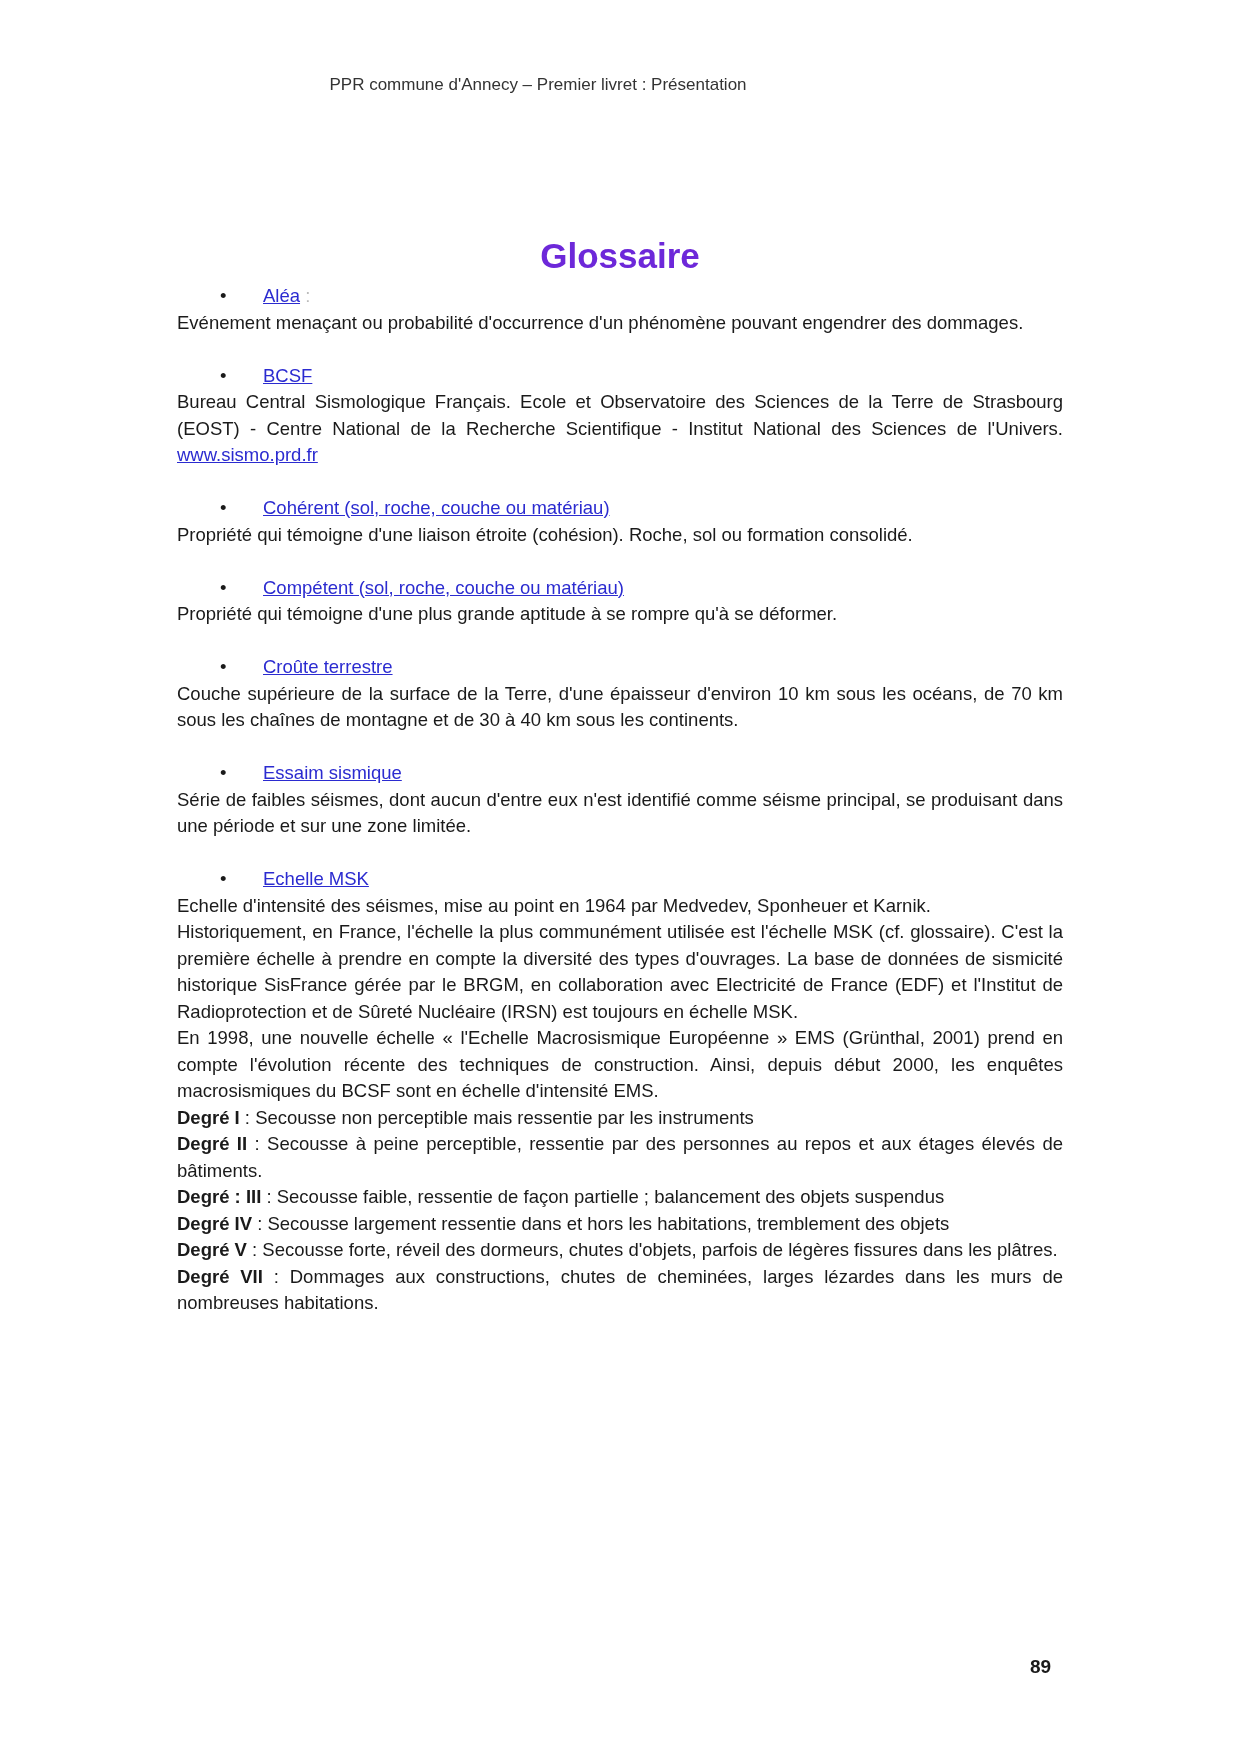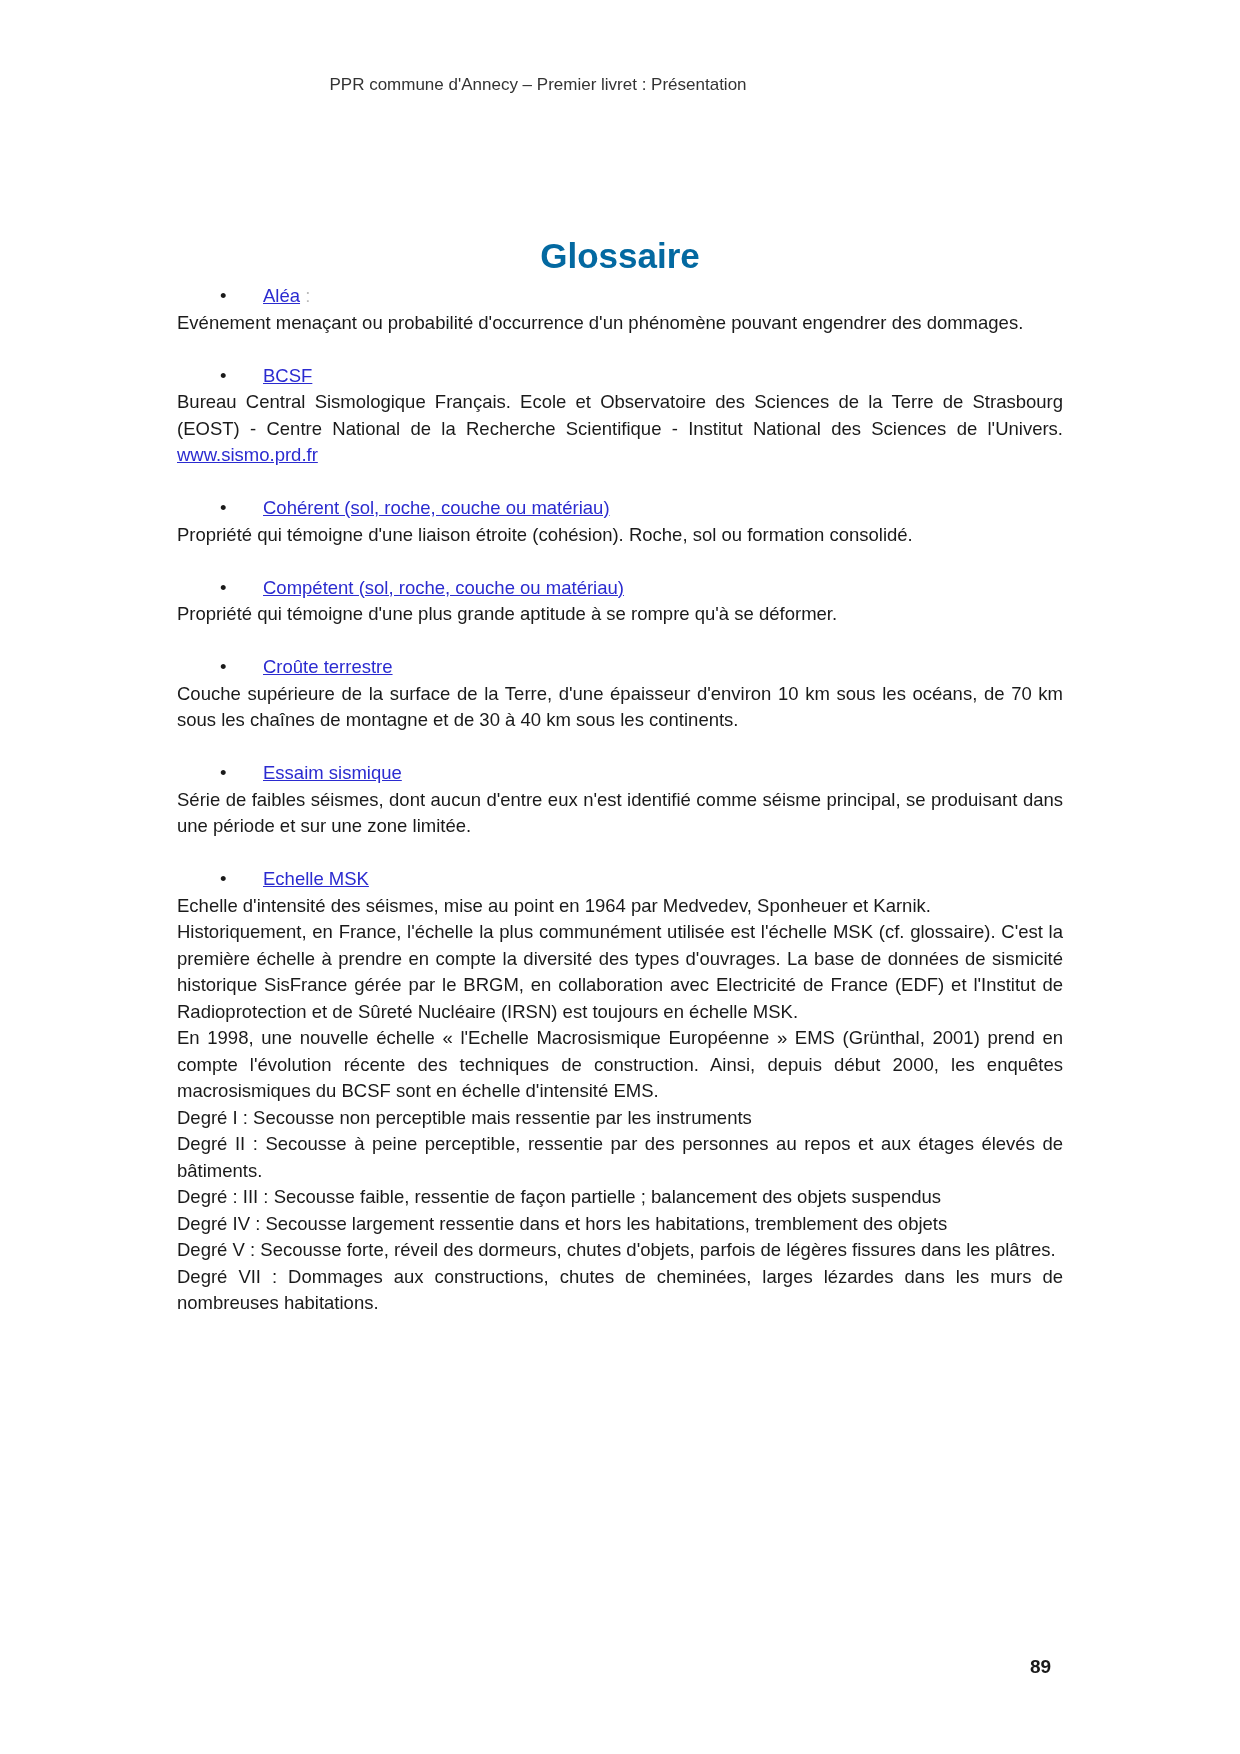--- a/index.html
+++ b/index.html
@@ -1,31 +1,31 @@
 <!DOCTYPE html>
 <html><head>
 <meta charset="utf-8">
 <style>
   html, body { margin: 0; padding: 0; background: #ffffff; }
   body { width: 1240px; height: 1754px; position: relative; overflow: hidden;
          font-family: "Liberation Sans", sans-serif; color: #1a1a1a; }
   .header { position: absolute; top: 75px; left: 0; width: 1076px; text-align: center;
             font-size: 17px; color: #333; }
   .title { position: absolute; top: 236px; left: 0; width: 1240px; text-align: center;
-           font-size: 35px; font-weight: bold; color: #0369a1; }
+           font-size: 35px; font-weight: bold; color: #6d28d9; }
   .content { position: absolute; top: 283px; left: 177px; width: 886px;
              font-size: 18.5px; line-height: 26.5px; }
   .entry { margin-bottom: 26.5px; }
   .term { padding-left: 43px; position: relative; }
   .bullet { position: absolute; left: 43px; top: 0; }
   .term a { margin-left: 43px; color: #2b2bd0; text-decoration: underline; }
   .term .suffix { color: #bbb; }
   .def { text-align: justify; }
   .def a { color: #2b2bd0; text-decoration: underline; }
-  .degree b { font-weight: normal; }
+  .degree b { font-weight: bold; }
   .pagenum { position: absolute; top: 1656px; left: 1030px; font-size: 19px; font-weight: bold; }
 </style>
 </head>
 <body>
 
 <div class="header">PPR commune d'Annecy – Premier livret : Présentation</div>
 <div class="title">Glossaire</div>
 
 <div class="content">
   <div class="entry">

